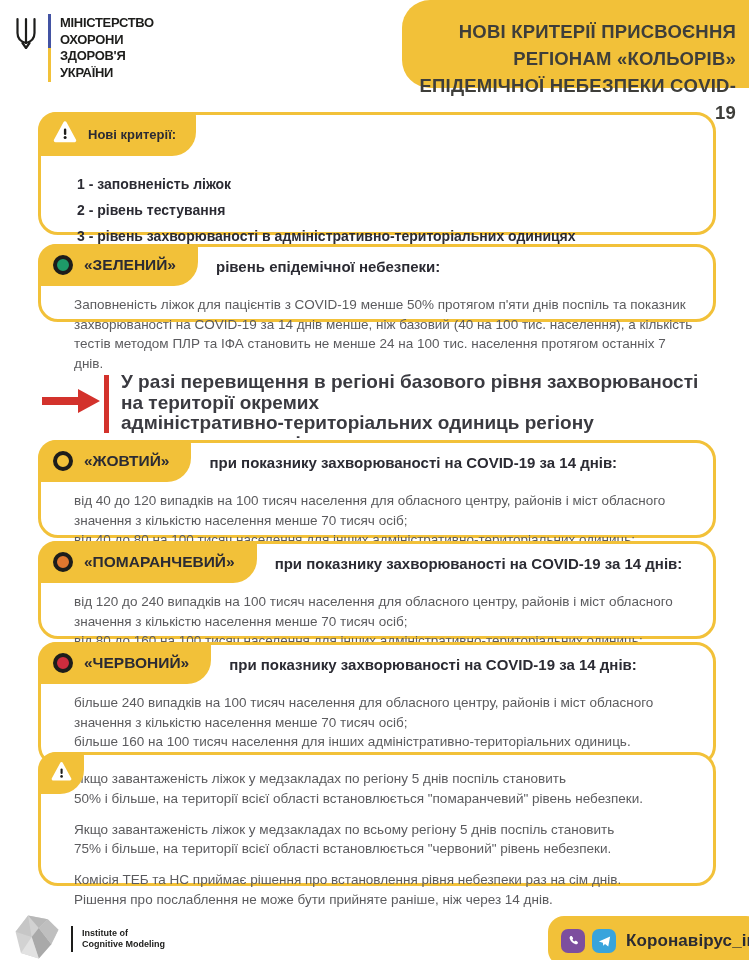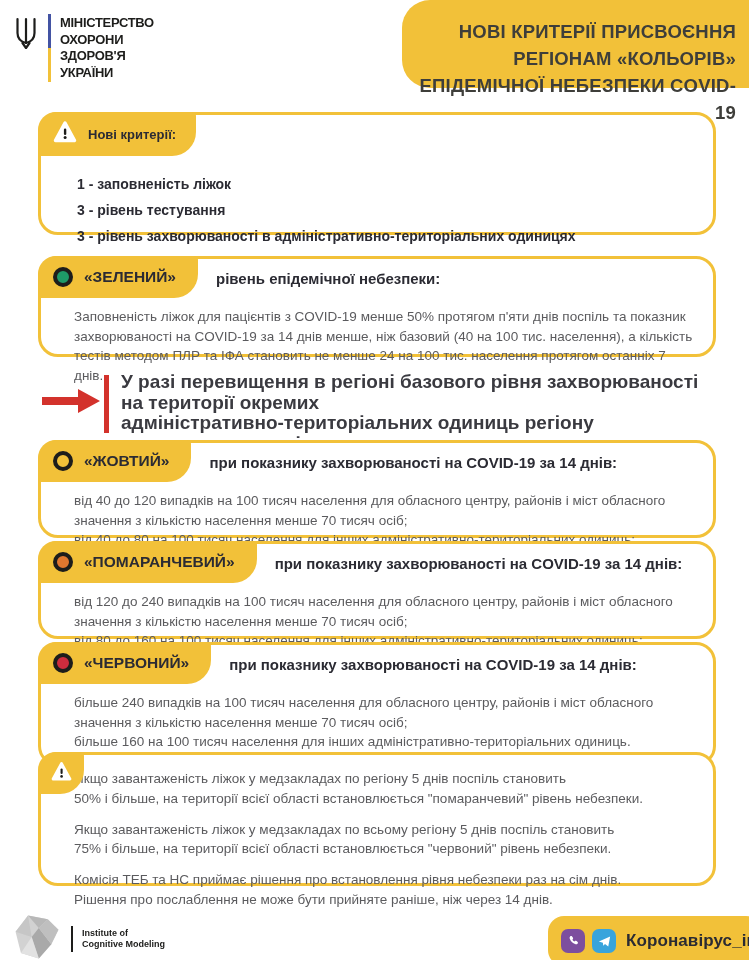--- a/index.html
+++ b/index.html
@@ -85,26 +85,26 @@
             <path d="M12 3 L21.5 20.5 H2.5 Z" fill="#fff" stroke="#fff" stroke-width="3.5" stroke-linejoin="round"></path>
             <rect x="10.9" y="8.5" width="2.4" height="6.4" rx="1.2" fill="#1d1d1b"></rect>
             <circle cx="12.1" cy="17.6" r="1.5" fill="#1d1d1b"></circle>
           </svg>
         </span>
         <span class="tab-label" style="font-size:13px">Нові критерії:</span>
       </div>
     </div>
     <div class="criteria-list">
       <div>1 - заповненість ліжок</div>
-      <div>3 - рівень тестування</div>
+      <div>2 - рівень тестування</div>
       <div>3 - рівень захворюваності в адміністративно-територіальних одиницях</div>
     </div>
   </div>
 
-  <div class="card" style="top:256px;height:101px">
+  <div class="card" style="top:244px;height:78px">
     <div class="tab-row">
       <div class="tab small">
         <span class="dot" style="--dotfill:var(--green,#1E9A68)"></span>
         <span class="tab-label">«ЗЕЛЕНИЙ»</span>
       </div>
       <span class="heading">рівень епідемічної небезпеки:</span>
     </div>
     <div class="body">Заповненість ліжок для пацієнтів з COVID-19 менше 50% протягом п'яти днів поспіль та показник
 захворюваності на COVID-19 за 14 днів менше, ніж базовий (40 на 100 тис. населення), а кількість
 тестів методом ПЛР та ІФА становить не менше 24 на 100 тис. населення протягом останніх 7 днів.</div>

